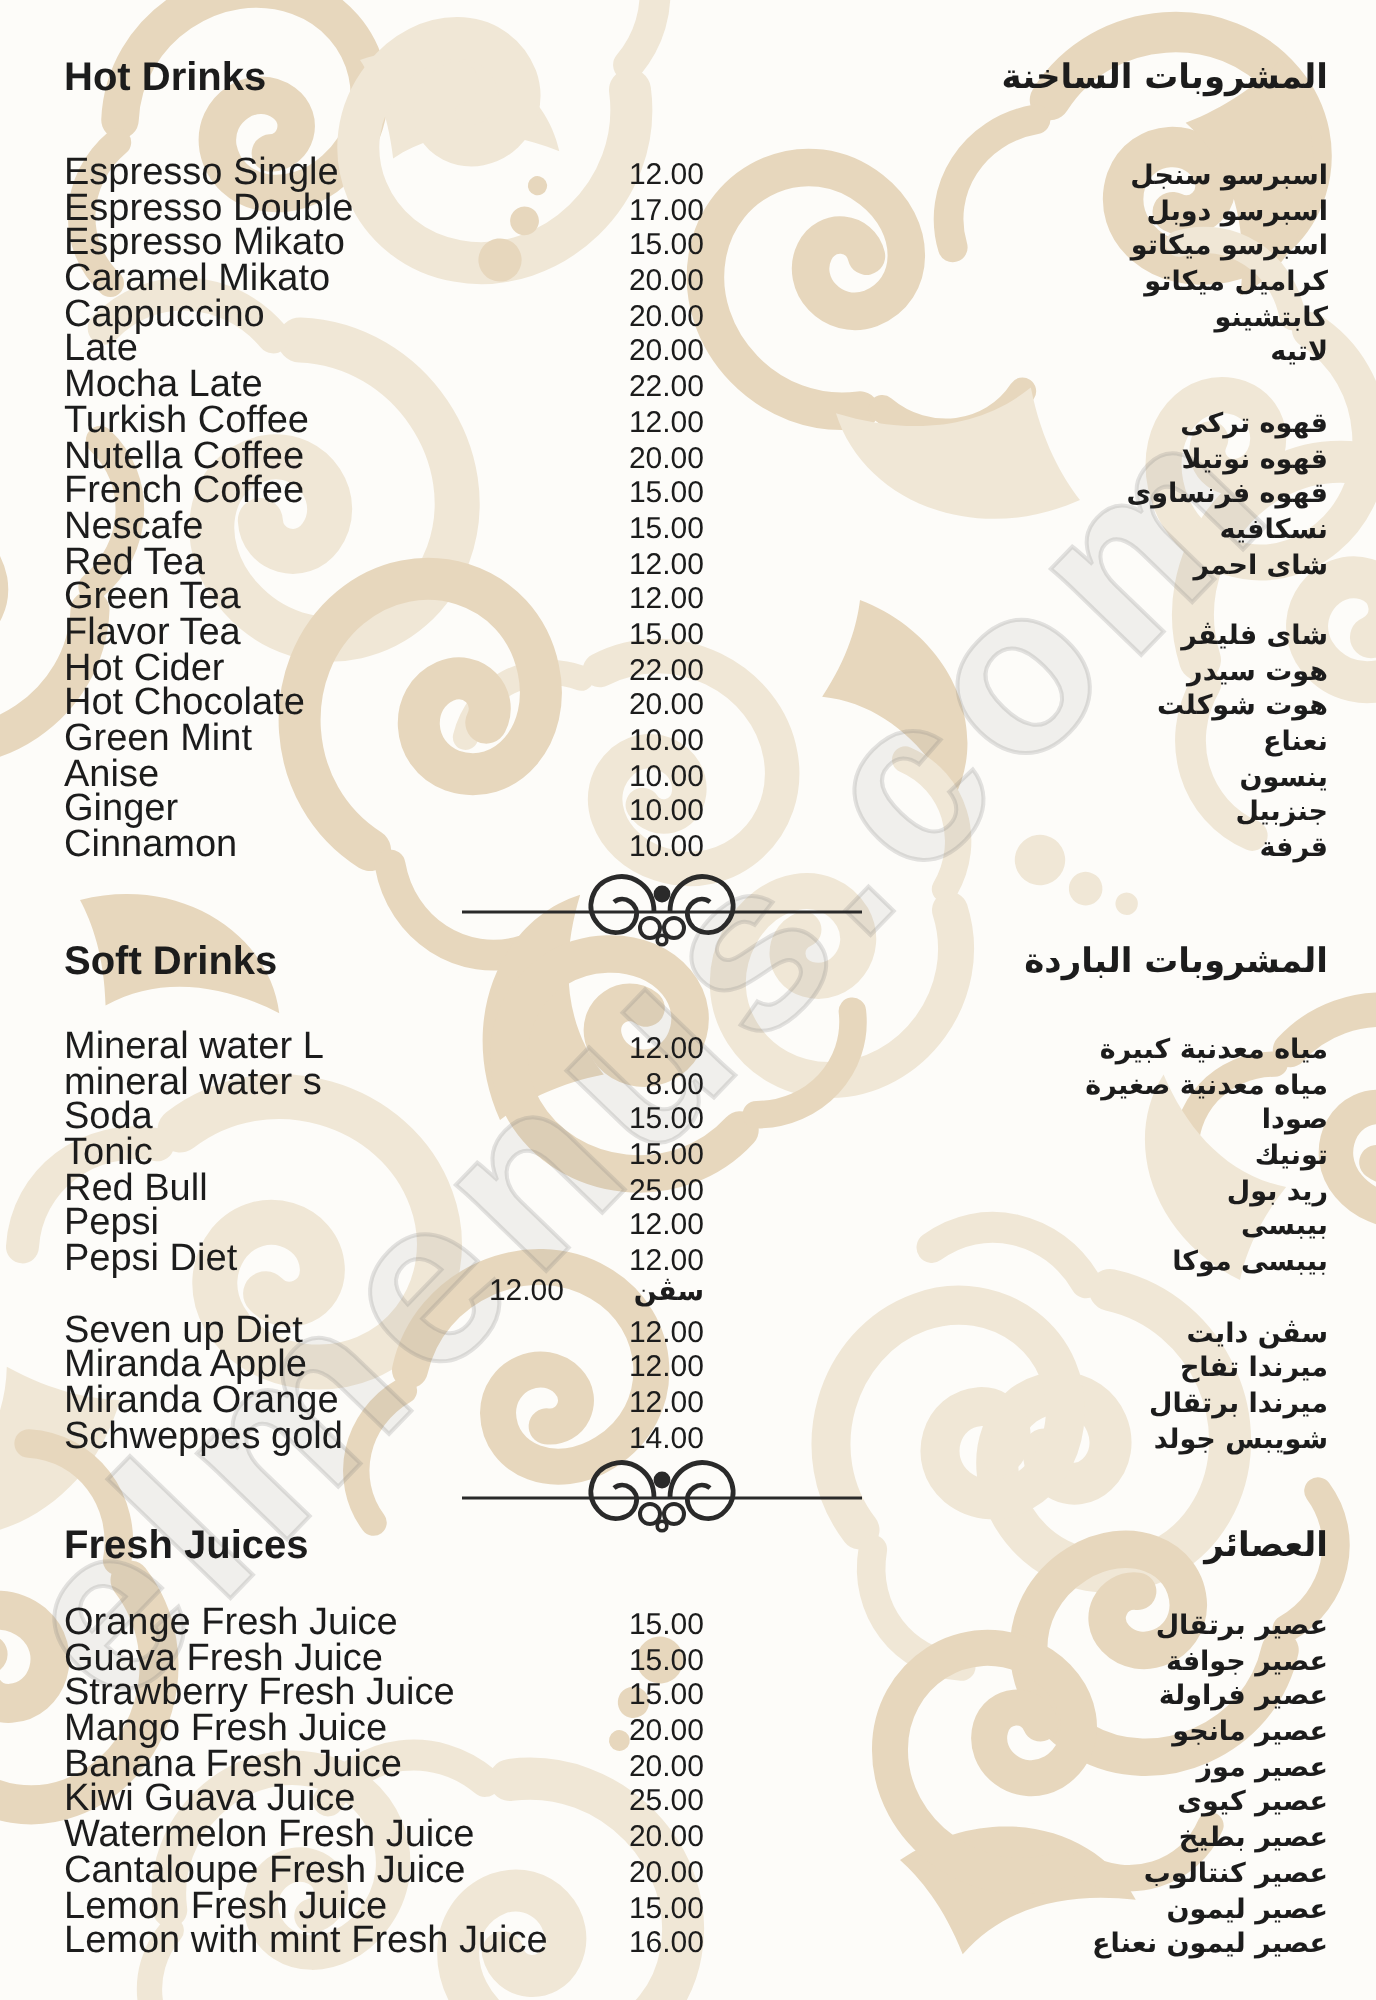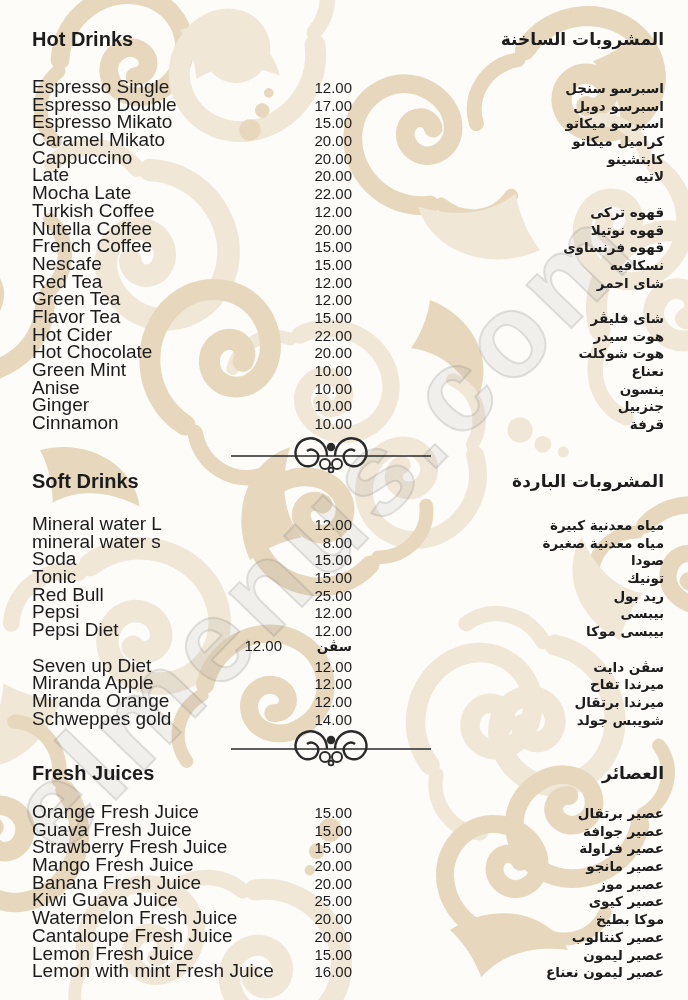--- a/index.html
+++ b/index.html
@@ -388,21 +388,21 @@
 
           <div class="row">
             <span class="en">Kiwi Guava Juice</span>
             <span class="price">25.00</span>
             <span class="ar">عصير كيوى</span>
           </div>
 
           <div class="row">
             <span class="en">Watermelon Fresh Juice</span>
             <span class="price">20.00</span>
-            <span class="ar">موكا بطيخ</span>
+            <span class="ar">عصير بطيخ</span>
           </div>
 
           <div class="row">
             <span class="en">Cantaloupe Fresh Juice</span>
             <span class="price">20.00</span>
             <span class="ar">عصير كنتالوب</span>
           </div>
 
           <div class="row">
             <span class="en">Lemon Fresh Juice</span>

